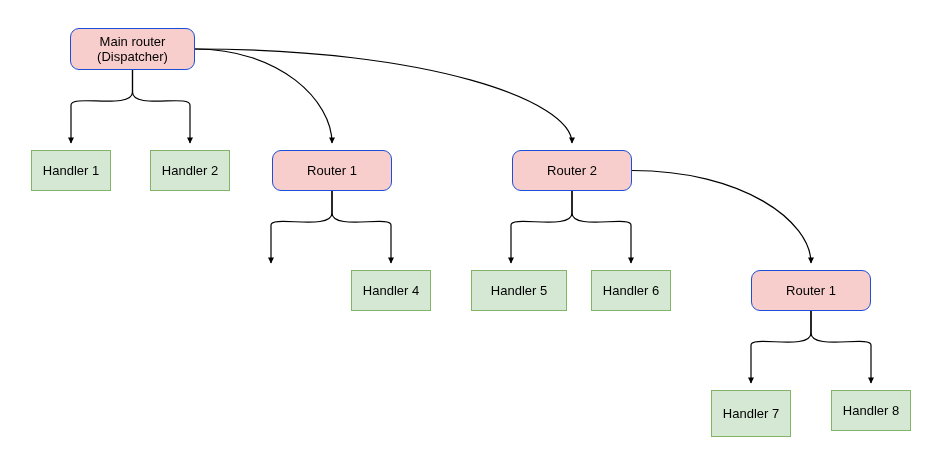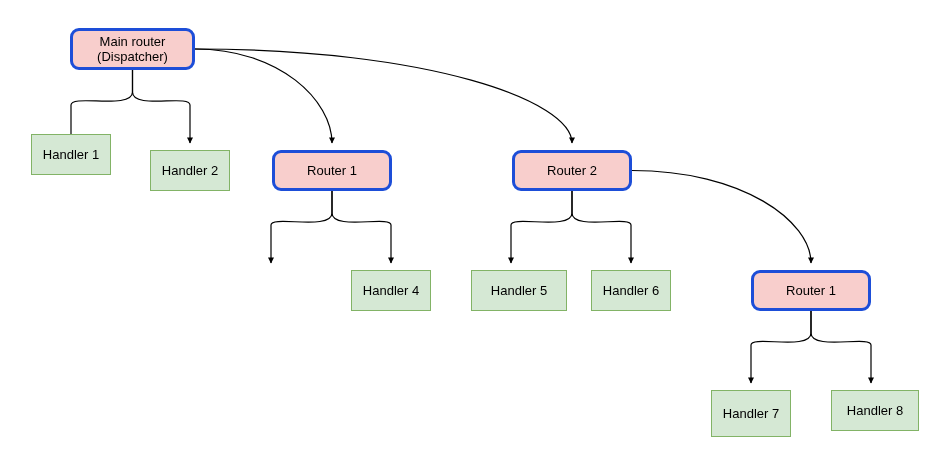--- a/index.html
+++ b/index.html
@@ -33,21 +33,21 @@
     justify-content: center;
     text-align: center;
     font-size: 13px;
     line-height: 15px;
     color: #000000;
     white-space: pre-line;
     z-index: 2;
   }
   .node-router {
     background: #f8cecc;
-    border: 3px solid #1d4ed8;
+    border: 1px solid #1d4ed8;
     border-radius: 9px;
   }
   .node-handler {
     background: #d5e8d4;
     border: 1px solid #82b366;
     border-radius: 0;
   }
 </style>
 </head>
 <body>
@@ -71,34 +71,34 @@
         <path d="M 572 191 L 572 213 C 572 231, 631 215, 631 225 L 631 263" marker-end="url(#arrow)"></path>
         <path d="M 632 170.5 C 742.98 170.5, 811 221.375, 811 263" marker-end="url(#arrow)"></path>
         <path d="M 811 311 L 811 333 C 811 351, 751 335, 751 345 L 751 383" marker-end="url(#arrow)"></path>
         <path d="M 811 311 L 811 333 C 811 351, 871 335, 871 345 L 871 383" marker-end="url(#arrow)"></path>
       </g>
   </svg>
 
   <div class="node node-router" style="left: 70px; top: 28px; width: 125px; height: 42px;"><span>Main router
 (Dispatcher)</span></div>
 
-  <div class="node node-handler" style="left: 31px; top: 134px; width: 80px; height: 41px;"><span>Handler 1</span></div>
+  <div class="node node-handler" style="left: 31px; top: 150px; width: 80px; height: 41px;"><span>Handler 1</span></div>
 
   <div class="node node-handler" style="left: 150px; top: 150px; width: 80px; height: 41px;"><span>Handler 2</span></div>
 
   <div class="node node-router" style="left: 272px; top: 150px; width: 120px; height: 41px;"><span>Router 1</span></div>
 
   <div class="node node-router" style="left: 512px; top: 150px; width: 120px; height: 41px;"><span>Router 2</span></div>
 
 
   <div class="node node-handler" style="left: 351px; top: 270px; width: 80px; height: 41px;"><span>Handler 4</span></div>
 
   <div class="node node-handler" style="left: 471px; top: 270px; width: 96px; height: 41px; text-align: center;"><span>Handler 5</span></div>
 
   <div class="node node-handler" style="left: 591px; top: 270px; width: 80px; height: 41px;"><span>Handler 6</span></div>
 
   <div class="node node-router" style="left: 751px; top: 270px; width: 120px; height: 41px;"><span>Router 1</span></div>
 
   <div class="node node-handler" style="left: 711px; top: 390px; width: 80px; height: 47px;"><span>Handler 7</span></div>
 
-  <div class="node node-handler" style="left: 831px; top: 390px; width: 88px; height: 41px;"><span>Handler 8</span></div>
+  <div class="node node-handler" style="left: 831px; top: 390px; width: 80px; height: 41px;"><span>Handler 8</span></div>
 
 </div>
 
 </body></html>

